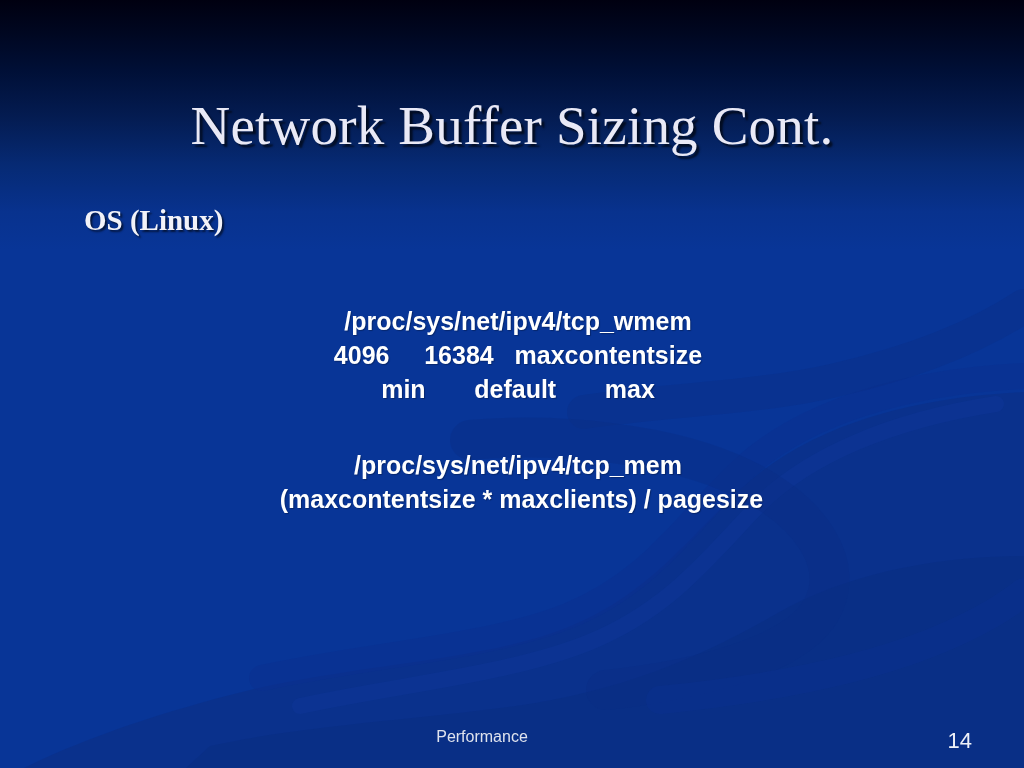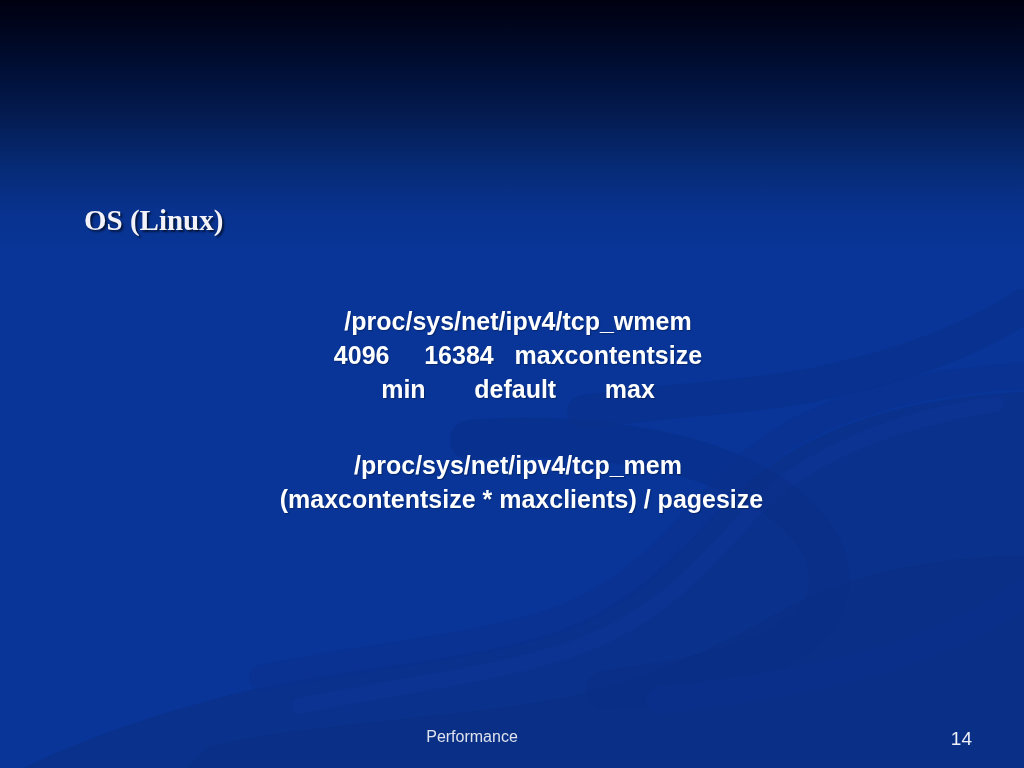--- a/index.html
+++ b/index.html
@@ -104,34 +104,34 @@
   
   .footer {
     position: absolute;
     left: 0;
     bottom: 14px;
     width: 1024px;
     height: 26px;
   }
   .footer-center {
     position: absolute;
-    left: 0;
+    left: 10px;
     top: 0;
     width: 944px;
     text-align: center;
     font-family: "Liberation Sans", "DejaVu Sans", sans-serif;
     font-size: 16px;
     color: #dfe3ee;
   }
   .footer-page {
     position: absolute;
     right: 52px;
     top: 0;
     font-family: "Liberation Sans", "DejaVu Sans", sans-serif;
-    font-size: 19px;
+    font-size: 22px;
     color: #eef1f8;
   }
 </style>
 </head>
 <body>
 
 <div id="slide">
 
   <div class="swoosh-layer">
     <svg viewBox="0 0 1024 768" xmlns="http://www.w3.org/2000/svg" aria-hidden="true">
@@ -167,20 +167,21 @@
         <path d="M470,440 C560,432 672,444 742,478
                  C812,512 848,566 820,612
                  C792,656 700,680 606,690" fill="none" stroke="#0a2e84" stroke-width="40" opacity="0.4" stroke-linecap="round"></path>
 
         <path d="M660,700 C760,690 856,672 928,644
                  C974,626 1004,608 1024,592" fill="none" stroke="#0b3090" stroke-width="28" opacity="0.45" stroke-linecap="round"></path>
       </g>
     </svg>
   </div>
 
+  <h1 class="slide-title">Network Buffer Sizing Cont.</h1>
 
   <div class="body-block">
 
     <div class="heading">OS (Linux)</div>
 
     <div class="spacer-1"></div>
 
     <pre class="code-block">/proc/sys/net/ipv4/tcp_wmem
 4096     16384   maxcontentsize
 min       default       max</pre>

